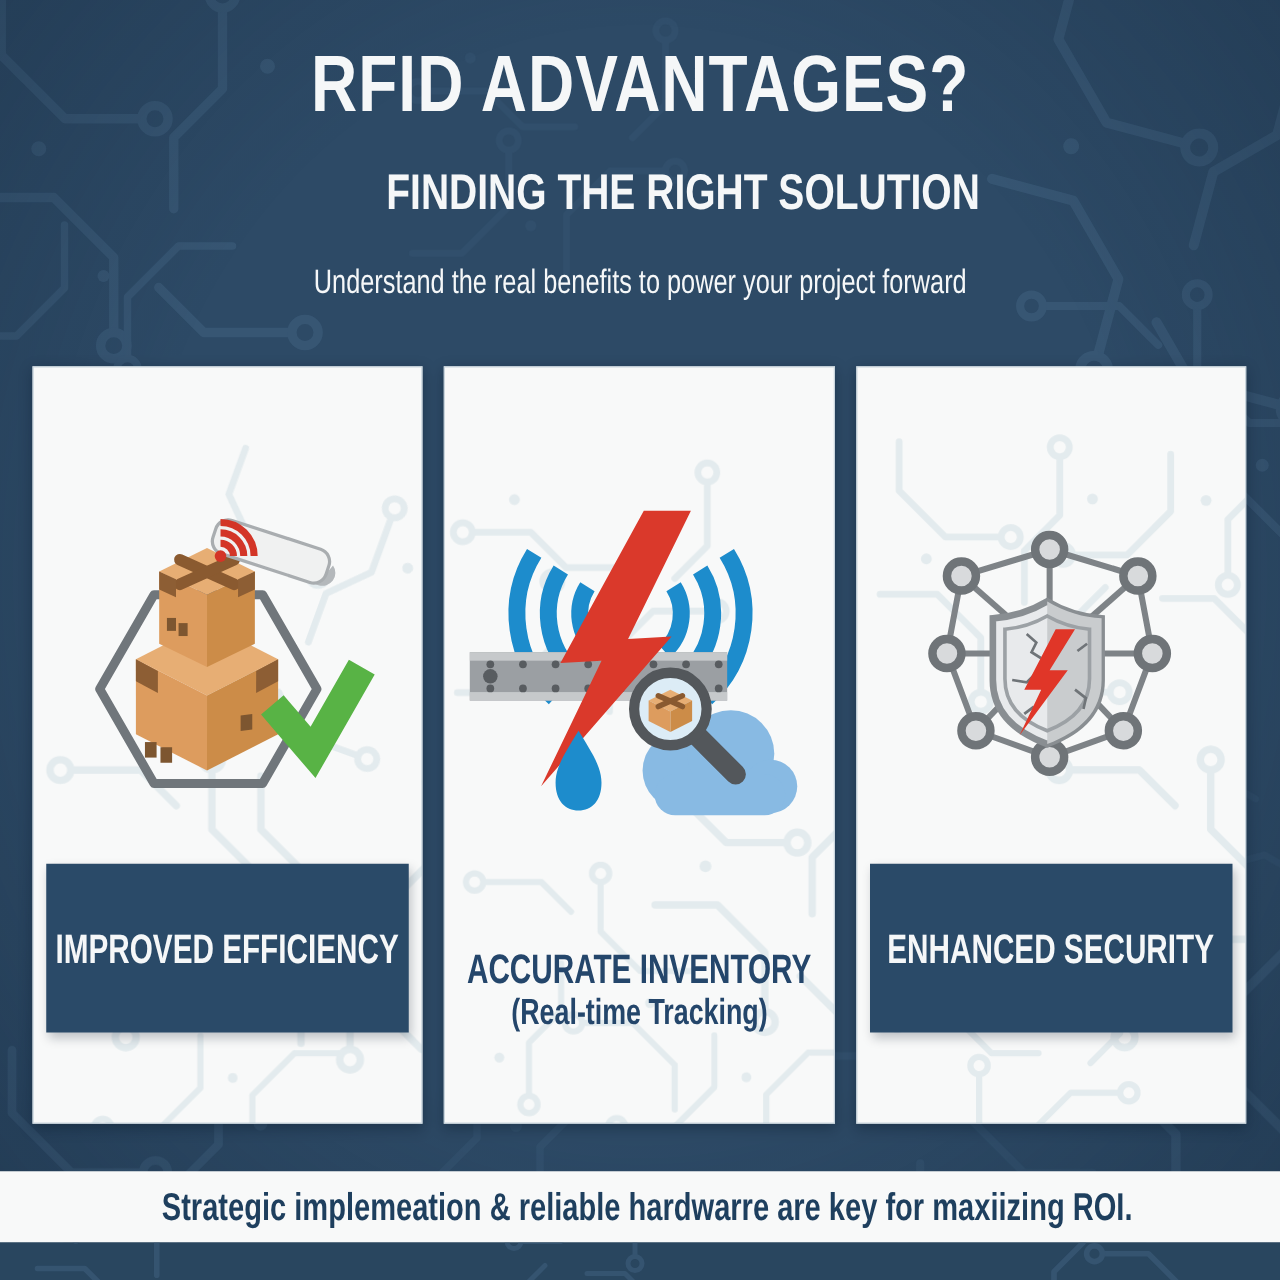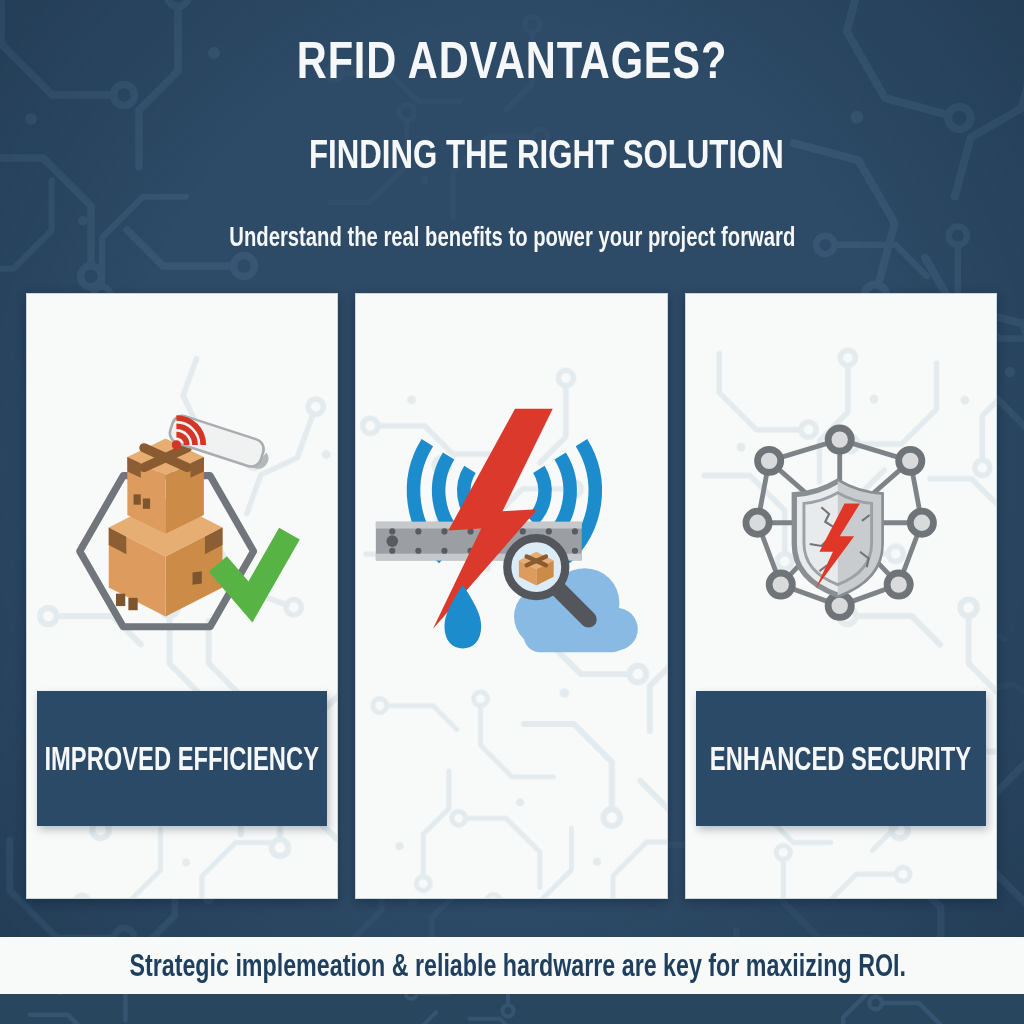--- a/index.html
+++ b/index.html
@@ -9,25 +9,25 @@
     font-family:"Liberation Sans","DejaVu Sans",sans-serif;
   }
   .bg-deco{position:absolute;inset:0;z-index:0;}
   .vignette{position:absolute;inset:0;z-index:1;pointer-events:none;
     background:radial-gradient(ellipse at 50% 45%, rgba(0,0,0,0) 55%, rgba(8,22,38,.28) 100%);}
   .content{position:absolute;inset:0;z-index:2;}
 
   .cond{display:inline-block;white-space:nowrap;transform-origin:50% 50%;}
 
   .hdr{position:absolute;left:0;width:1024px;text-align:center;color:var(--heading-text,#f5f7f8);}
-  .hdr-title{top:30px;font-size:52px;font-weight:700;letter-spacing:1px;}
+  .hdr-title{top:30px;font-size:64px;font-weight:700;letter-spacing:1px;}
   .hdr-title .cond{transform:scaleX(.80);}
   .hdr-sub{top:132px;font-size:40px;font-weight:700;margin-left:34px;}
   .hdr-sub .cond{transform:scaleX(.78);}
-  .hdr-tag{top:210px;font-size:27px;font-weight:700;margin-top:12px;}
+  .hdr-tag{top:210px;font-size:27px;font-weight:400;}
   .hdr-tag .cond{transform:scaleX(.75);}
 
   .cards{position:absolute;top:293px;left:26px;width:971px;height:606px;display:flex;gap:17px;}
   .card{position:relative;flex:1 1 0;background:var(--panel,#f8f9f9);
     border:1px solid rgba(190,205,215,.8);box-sizing:border-box;
     box-shadow:0 3px 10px rgba(5,18,32,.35);overflow:hidden;}
   .card-deco{position:absolute;inset:0;width:100%;height:100%;}
   .card-icon{position:absolute;left:0;top:105px;width:100%;height:290px;}
   .card-icon svg{width:100%;height:100%;display:block;}
 
@@ -222,20 +222,24 @@
                 <polygon points="183,176 201,167 201,184 183,193" fill="#cc8c48"></polygon>
                 <polygon points="165,167 183,176 183,193 165,184" fill="#dd9c5e"></polygon>
                 <g stroke="#8a5a30" stroke-width="4.5" stroke-linecap="round">
                   <line x1="173" y1="163" x2="193" y2="172"></line>
                     <line x1="193" y1="163" x2="173" y2="172"></line>
                 </g>
               </g>
             </g>
           </svg>
         </div>
+        <div class="card-label plain">
+          <div class="card-title"><span class="cond">ACCURATE INVENTORY</span></div>
+          <div class="card-sub"><span class="cond">(Real-time Tracking)</span></div>
+        </div>
       </div>
 
       <div class="card">
         <svg class="card-deco" viewBox="0 0 297 610">
           <g color="#9dbcc8" opacity=".22">
             <use href="#cir" transform="translate(10,60) scale(1.1)"></use>
             <use href="#cir" transform="translate(170,70) scale(1.1) rotate(90 90 90)"></use>
             <use href="#cir" transform="translate(150,330) scale(1.2) rotate(180 90 90)"></use>
             <use href="#cir" transform="translate(20,480) scale(1) rotate(270 90 90)"></use>
           </g>

